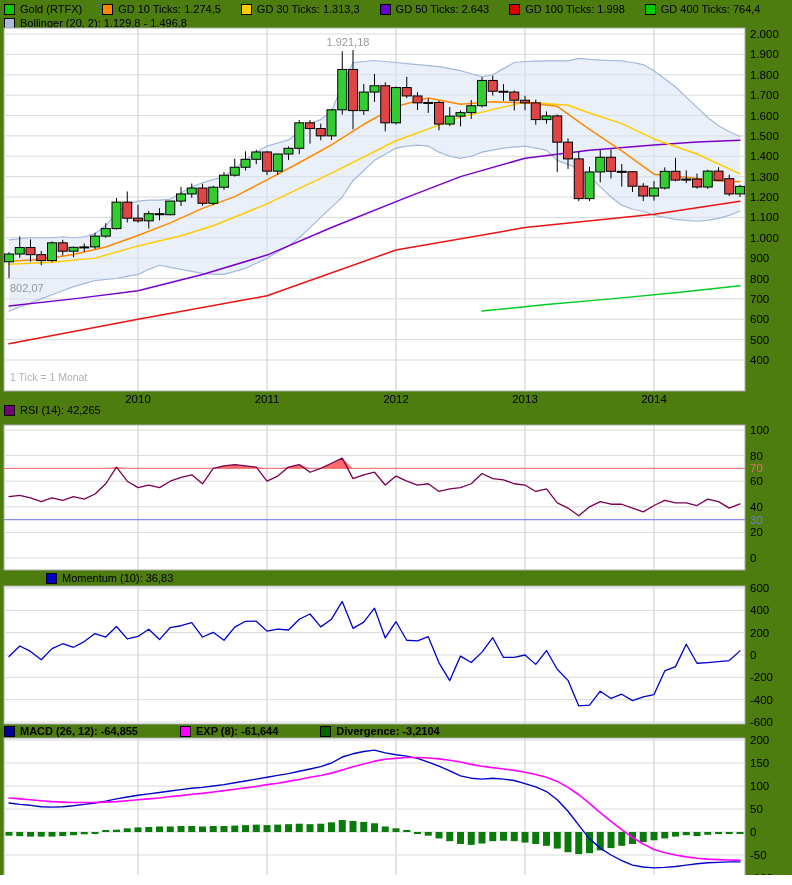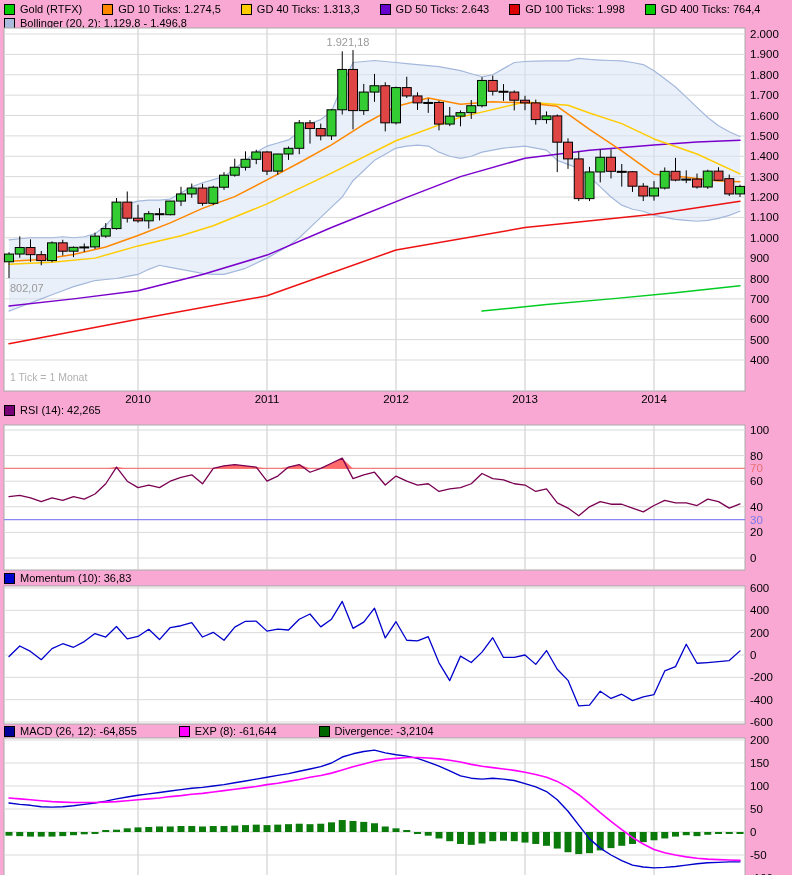--- a/index.html
+++ b/index.html
@@ -1,16 +1,16 @@
 <!DOCTYPE html>
 <html><head>
 <meta charset="utf-8">
 <style>
   html,body{margin:0;padding:0;background:#fff;}
-  .stage{position:relative;width:792px;height:875px;background:#f9a8d4;overflow:hidden;
+  .stage{position:relative;width:792px;height:875px;background:#4d7c0f;overflow:hidden;
          font-family:"Liberation Sans",sans-serif;font-size:11px;color:#000;}
   .legend-row{position:absolute;left:4px;display:flex;align-items:center;white-space:nowrap;}
   .li{display:flex;align-items:center;margin-right:20px;}
   .li.wide{margin-right:42px;}
   .sw{width:9px;height:9px;border:1px solid #000;margin-right:5px;flex:0 0 auto;}
   svg{position:absolute;left:0;top:0;}
   text{font-family:"Liberation Sans",sans-serif;}
 </style>
 </head>
 <body>
@@ -20,21 +20,21 @@
       <div class="li">
         <span class="sw" style="background: rgb(0, 204, 0);"></span>
         <span>Gold (RTFX)</span>
       </div>
       <div class="li">
         <span class="sw" style="background: rgb(255, 136, 0);"></span>
         <span>GD 10 Ticks: 1.274,5</span>
       </div>
       <div class="li">
         <span class="sw" style="background: rgb(255, 204, 0);"></span>
-        <span>GD 40 Ticks: 1.313,3</span>
+        <span>GD 30 Ticks: 1.313,3</span>
       </div>
       <div class="li">
         <span class="sw" style="background: rgb(102, 0, 204);"></span>
         <span>GD 50 Ticks: 2.643</span>
       </div>
       <div class="li">
         <span class="sw" style="background: rgb(221, 0, 0);"></span>
         <span>GD 100 Ticks: 1.998</span>
       </div>
       <div class="li">
@@ -47,27 +47,27 @@
       <span class="sw" id="sw-boll" style="background: rgb(170, 187, 221);"></span>
       <span>Bollinger (20, 2): 1.129,8 - 1.496,8</span>
     </div>
   </div>
   <div class="legend-row" style="top:404px;text-align:right;">
     <div class="li">
       <span class="sw" id="sw-rsi" style="background: rgb(119, 0, 119);"></span>
       <span>RSI (14): 42,265</span>
     </div>
   </div>
-  <div class="legend-row" style="top:572px;">
+  <div class="legend-row" style="top:572px;margin-left:42px;">
     <div class="li">
       <span class="sw" id="sw-mom" style="background: rgb(0, 0, 204);"></span>
       <span>Momentum (10): 36,83</span>
     </div>
   </div>
-  <div class="legend-row" id="legend-macd" style="top:725px;">
+  <div class="legend-row" id="legend-macd" style="top:725px;font-weight:bold;">
       <div class="li wide">
         <span class="sw" style="background: rgb(0, 0, 153);"></span>
         <span>MACD (26, 12): -64,855</span>
       </div>
       <div class="li wide">
         <span class="sw" style="background: rgb(255, 0, 255);"></span>
         <span>EXP (8): -61,644</span>
       </div>
       <div class="li wide">
         <span class="sw" style="background: rgb(0, 102, 0);"></span>

